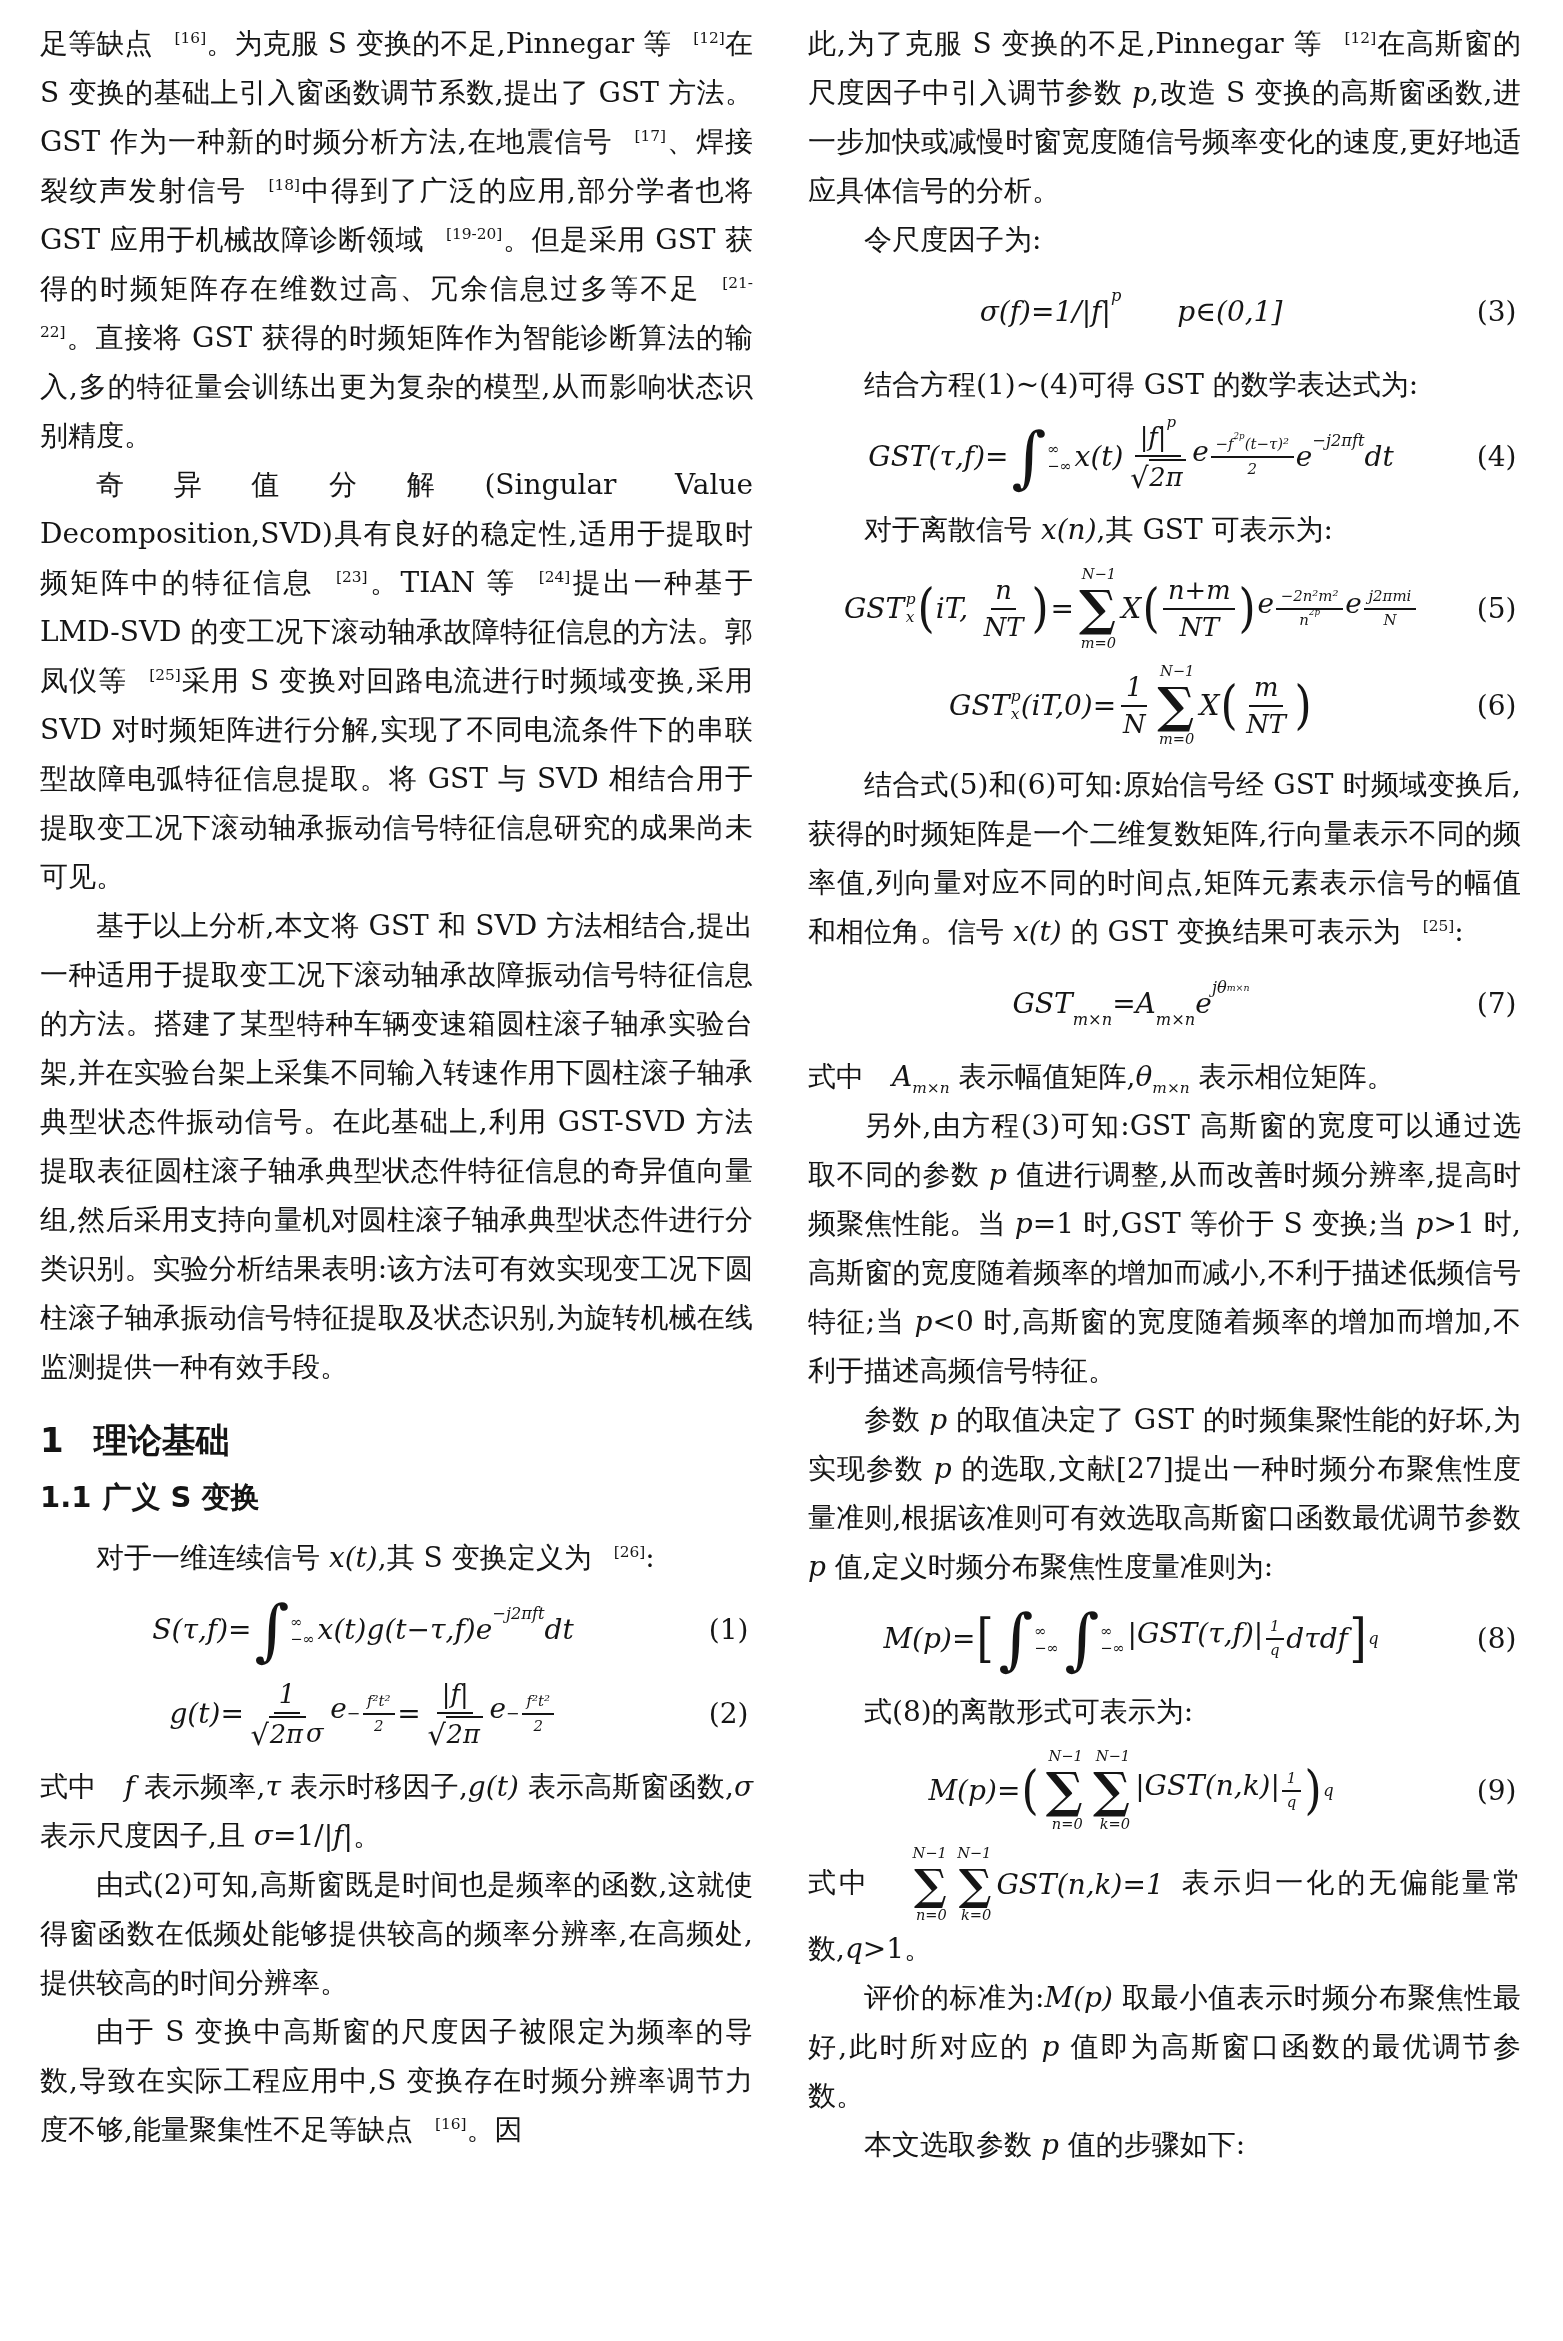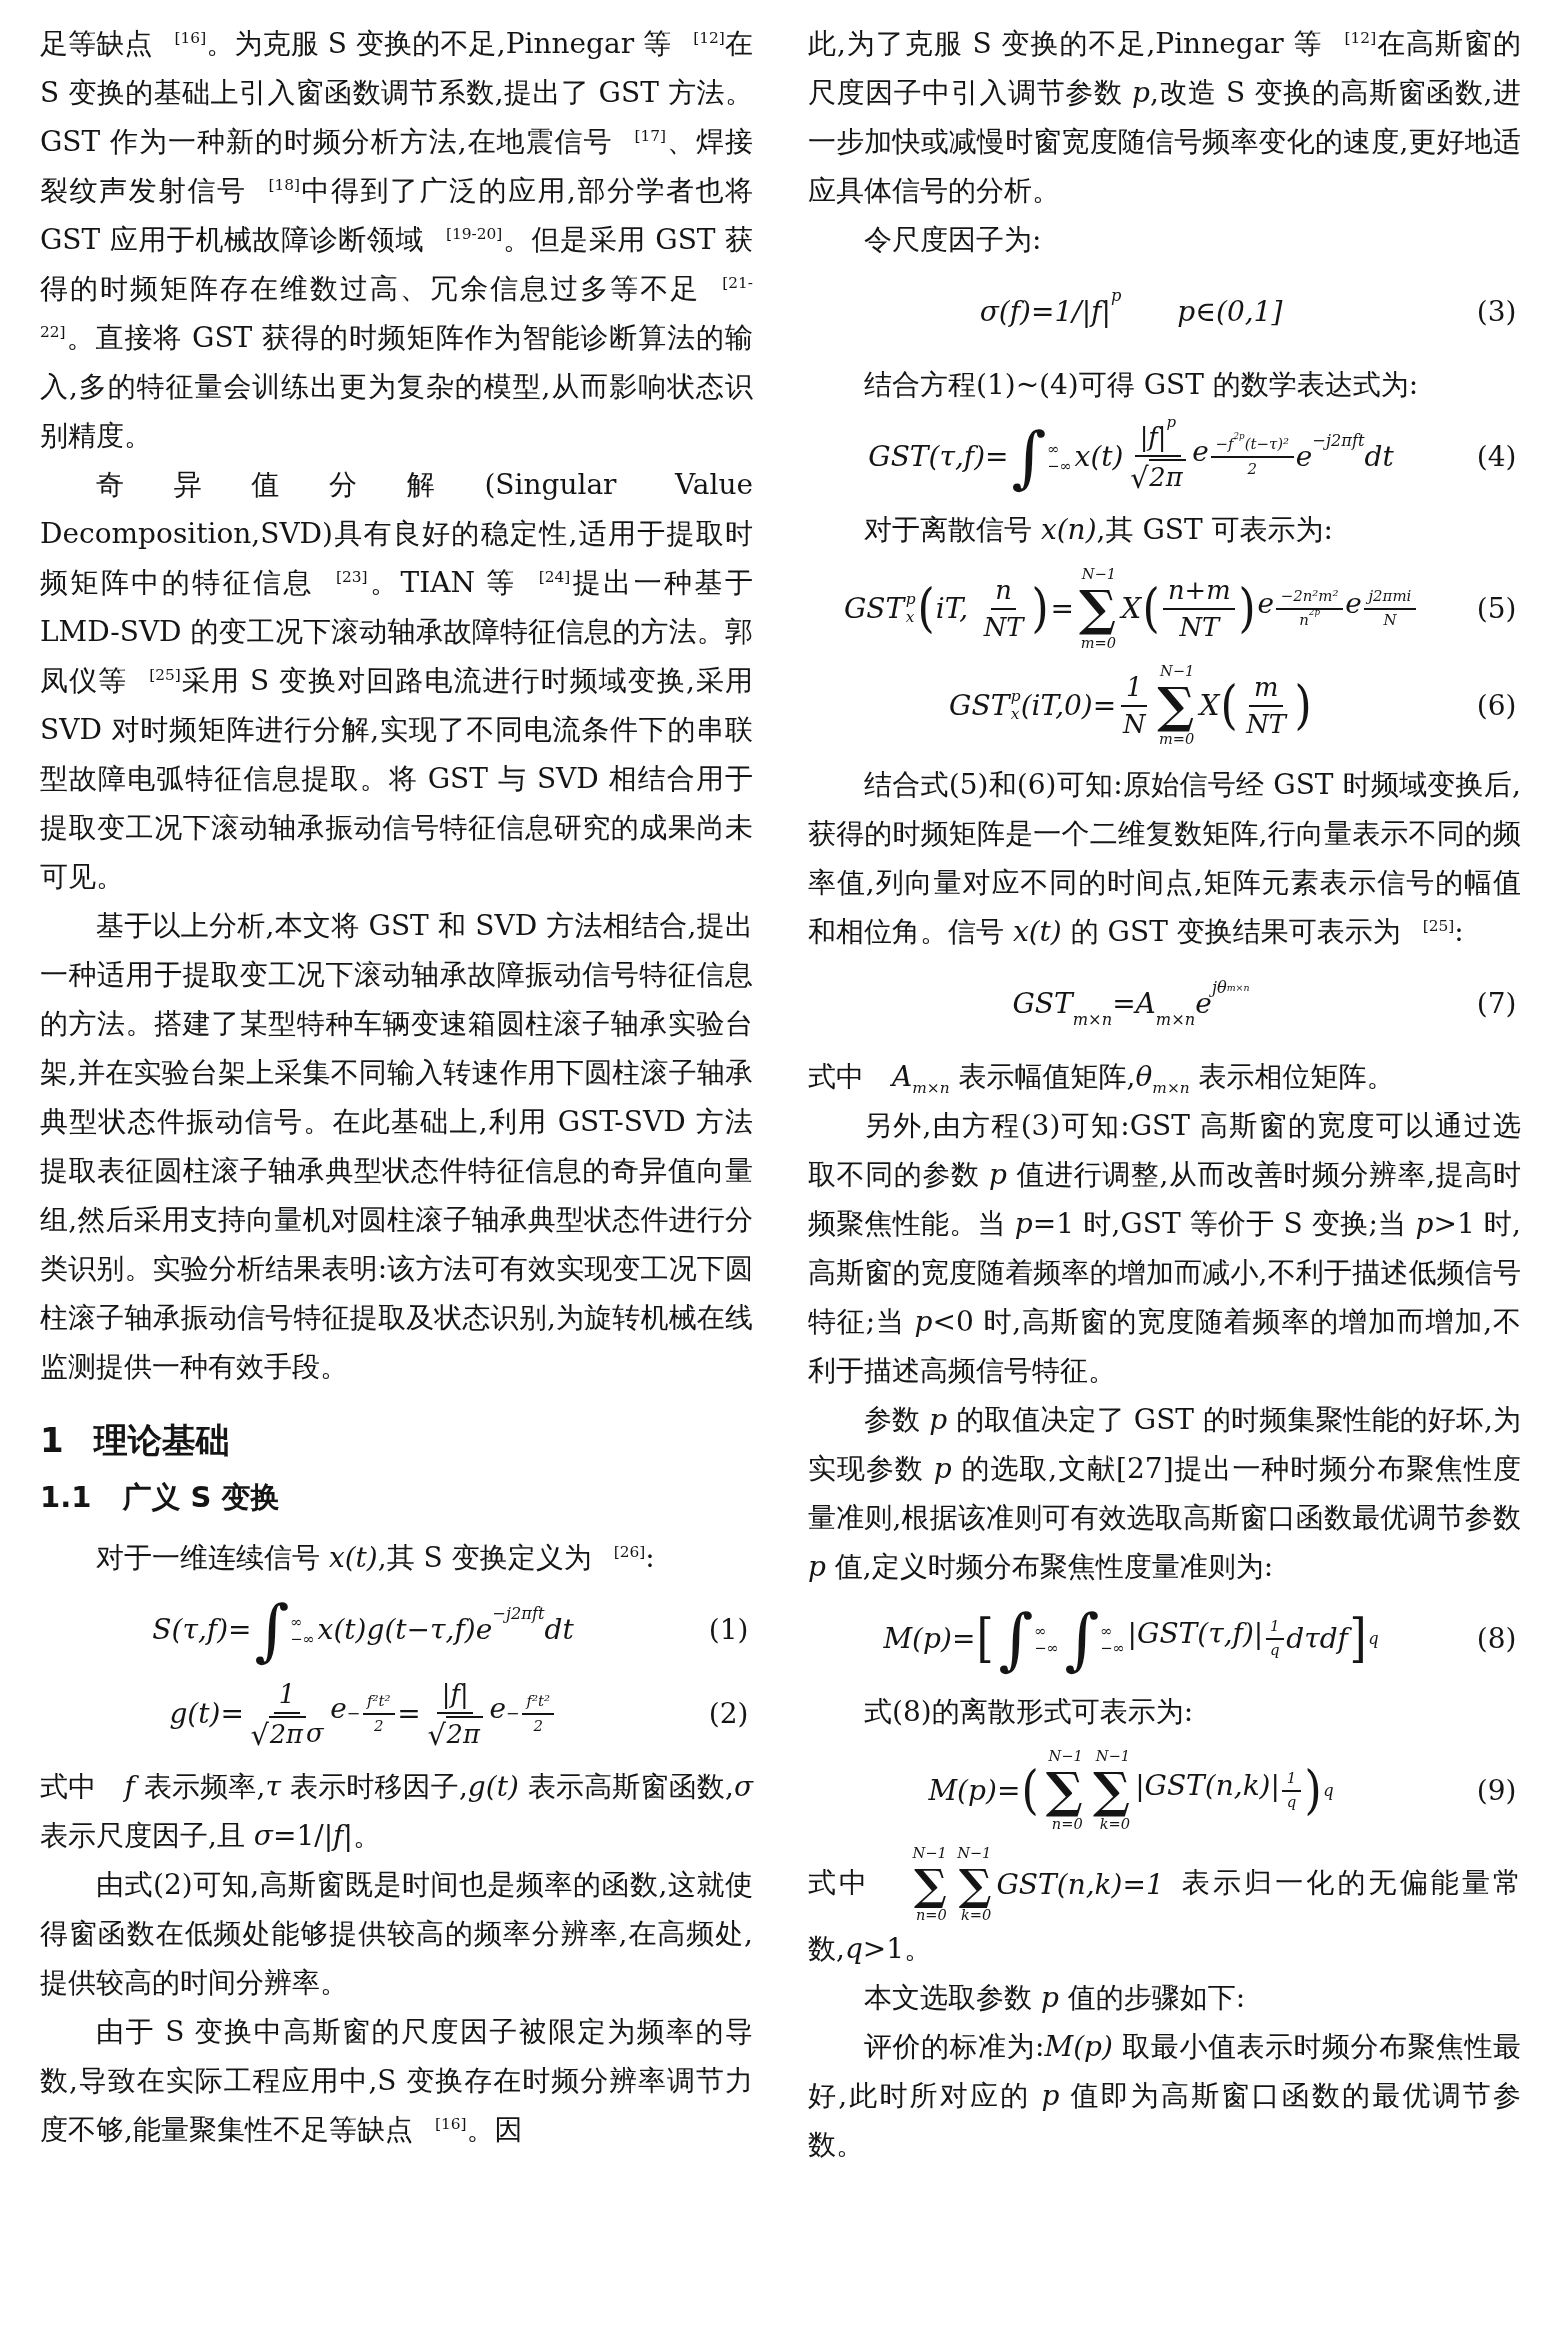--- a/index.html
+++ b/index.html
@@ -15,21 +15,21 @@
   p.ind{text-indent:2em;}
   sup.ref{font-size:0.55em;line-height:0;padding-left:22px;}
   .mi{font-style:italic;}
   sub.msub{font-size:0.55em;line-height:0;font-style:italic;}
 
   .h1{font-family:"DejaVu Sans","Liberation Sans",sans-serif;font-weight:bold;
       font-size:34px;line-height:1.1;margin:31px 0 22.4px 0;}
   .h1 .hnum{margin-right:30px;}
   .h2{font-family:"DejaVu Sans","Liberation Sans",sans-serif;font-weight:bold;
       font-size:29px;line-height:1.1;margin:22.4px 0 19.4px 0;}
-  .h2 .hnum{margin-right:31px;}
+  .h2 .hnum{margin-right:11px;}
 
   .eq{position:relative;display:flex;align-items:center;justify-content:center;
       margin:12px 0;line-height:1.15;font-style:italic;min-height:72px;
       padding-right:67px;box-sizing:border-box;}
   .eqnum{position:absolute;right:4.5px;top:50%;transform:translateY(-50%);
          font-style:normal;}
   .eqbody{display:inline-flex;align-items:center;flex-wrap:nowrap;}
   .mt{white-space:pre;}
 
   .frac{display:inline-flex;flex-direction:column;align-items:center;
@@ -430,17 +430,17 @@
             <span class="op">∑</span>
             <span class="lim">n=0</span>
           </span>
           <span class="sum">
             <span class="lim">N−1</span>
             <span class="op">∑</span>
             <span class="lim">k=0</span>
           </span>
           <span class="mt">GST(n,k)=1</span>
         </span> 表示归一化的无偏能量常数,<span class="mi">q</span>&gt;1。</p>
+      <p class="para ind">评价的标准为:<span class="mi">M(p)</span> 取最小值表示时频分布聚焦性最好,此时所对应的 <span class="mi">p</span> 值即为高斯窗口函数的最优调节参数。</p>
       <p class="para ind">本文选取参数 <span class="mi">p</span> 值的步骤如下:</p>
-      <p class="para ind">评价的标准为:<span class="mi">M(p)</span> 取最小值表示时频分布聚焦性最好,此时所对应的 <span class="mi">p</span> 值即为高斯窗口函数的最优调节参数。</p>
     </div>
 </div>
 
 
 </body></html>

